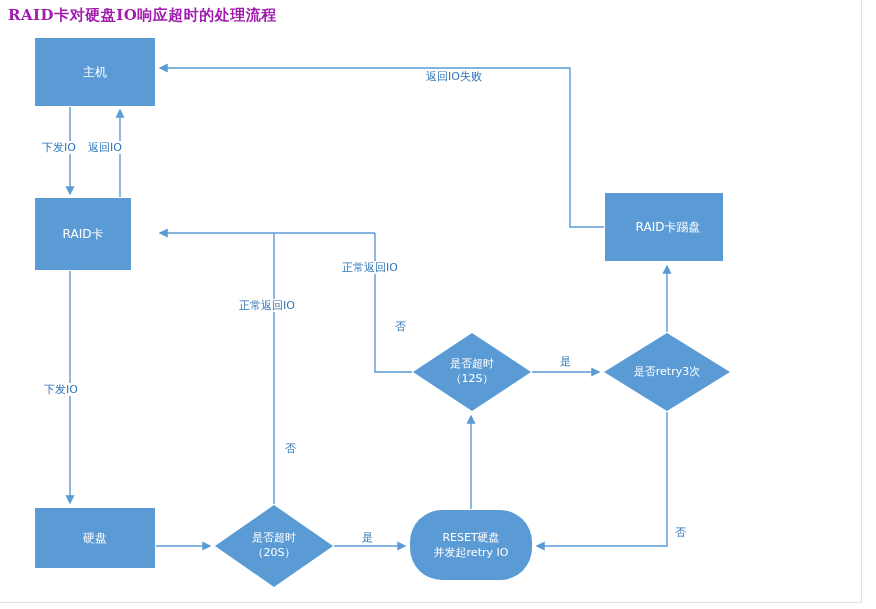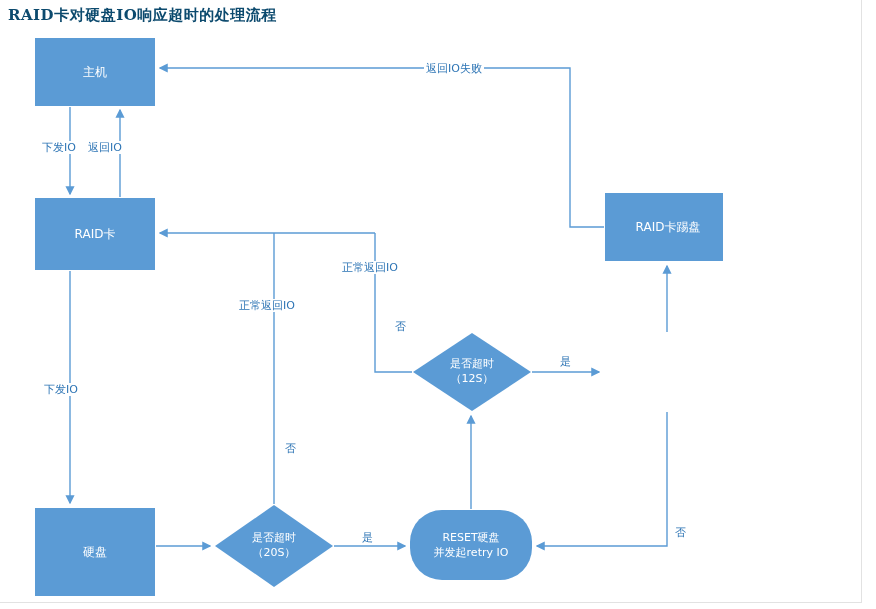--- a/index.html
+++ b/index.html
@@ -22,21 +22,21 @@
     border-bottom: 1px solid #e2e2e2;
     pointer-events: none;
   }
 
   .title {
     position: absolute;
     left: 8px; top: 6px;
     font-family: "DejaVu Serif", "Liberation Serif", serif;
     font-size: 15px;
     font-weight: bold;
-    color: #0c4a6e;
+    color: #a21caf;
     letter-spacing: 0.5px;
     white-space: nowrap;
   }
 
   svg.edges {
     position: absolute;
     left: 0; top: 0;
     width: 876px; height: 609px;
   }
   .edge {
@@ -102,25 +102,25 @@
     <path class="edge" d="M532 372 H599" marker-end="url(#arrow)"></path>
     <path class="edge" d="M667 332 V266" marker-end="url(#arrow)"></path>
     <path class="edge" d="M667 412 V546 H537" marker-end="url(#arrow)"></path>
     <path class="edge" d="M604 227 H570 V68 H160" marker-end="url(#arrow)"></path>
   </svg>
 
   <div class="node" style="left:35px; top:38px; width:120px; height:68px;">
     <span>主机</span>
   </div>
 
-  <div class="node" style="left:35px; top:198px; width:120px; height:72px;">
+  <div class="node" style="left:35px; top:198px; width:96px; height:72px;">
     <span>RAID卡</span>
   </div>
 
-  <div class="node" style="left:35px; top:508px; width:120px; height:88px;">
+  <div class="node" style="left:35px; top:508px; width:120px; height:60px;">
     <span>硬盘</span>
   </div>
 
   <div class="node" style="left:605px; top:193px; width:118px; height:68px;padding-left:8px;">
     <span>RAID卡踢盘</span>
   </div>
 
   <div class="node" style="left:410px; top:510px; width:122px; height:70px; font-size:11px;border-radius:32px;">
     <span>RESET硬盘</span>
     <span>并发起retry IO</span>
@@ -129,25 +129,28 @@
   <div class="node diamond" style="left:215px; top:505px; width:118px; height:82px;">
     <span>是否超时</span>
     <span>（20S）</span>
   </div>
 
   <div class="node diamond" style="left:413px; top:333px; width:118px; height:78px;">
     <span>是否超时</span>
     <span>（12S）</span>
   </div>
 
+  <div class="node diamond" style="left:604px; top:333px; width:126px; height:78px;">
+    <span>是否retry3次</span>
+  </div>
 
   <div class="edge-label" style="left:40px; top:141px;">下发IO</div>
   <div class="edge-label" style="left:86px; top:141px;text-align:right;">返回IO</div>
   <div class="edge-label" style="left:42px; top:383px;">下发IO</div>
-  <div class="edge-label" style="left:424px; top:62px;">返回IO失败</div>
+  <div class="edge-label" style="left:424px; top:70px;">返回IO失败</div>
   <div class="edge-label" style="left:237px; top:299px;">正常返回IO</div>
   <div class="edge-label" style="left:283px; top:442px;">否</div>
   <div class="edge-label" style="left:340px; top:261px;">正常返回IO</div>
   <div class="edge-label" style="left:393px; top:320px;">否</div>
   <div class="edge-label" style="left:360px; top:531px;">是</div>
   <div class="edge-label" style="left:558px; top:355px;">是</div>
   <div class="edge-label" style="left:673px; top:526px;">否</div>
 
 </div>
 

